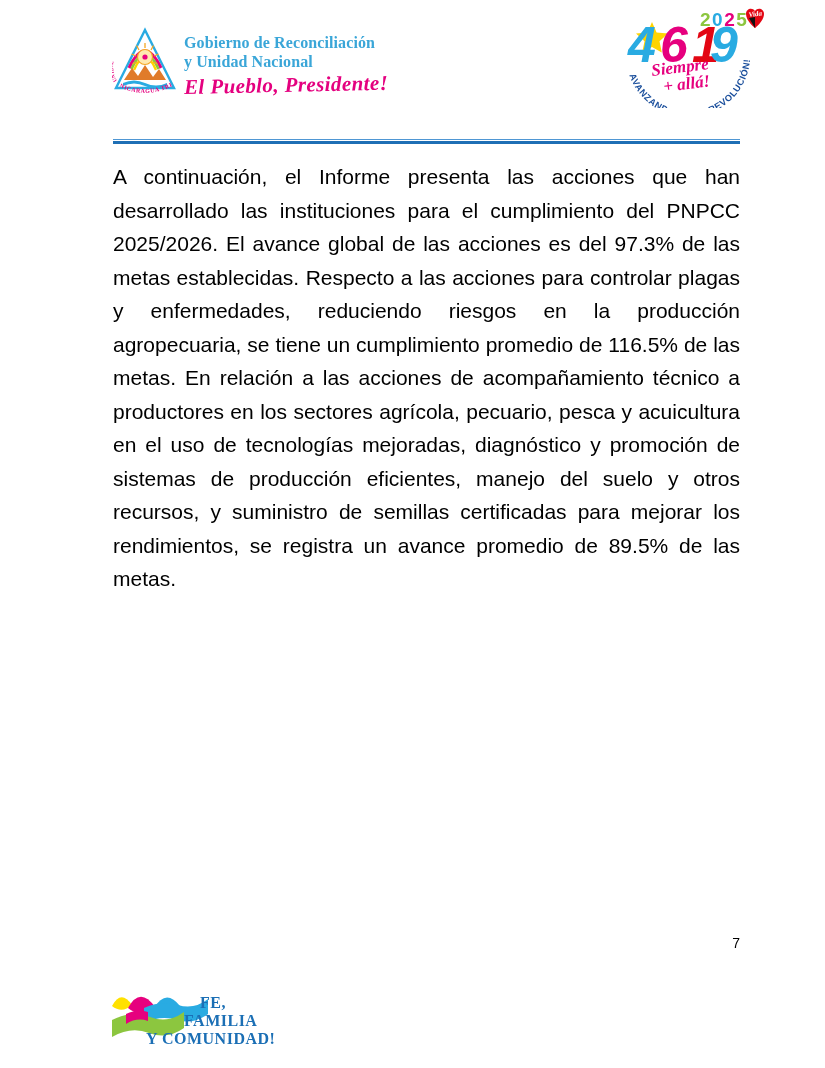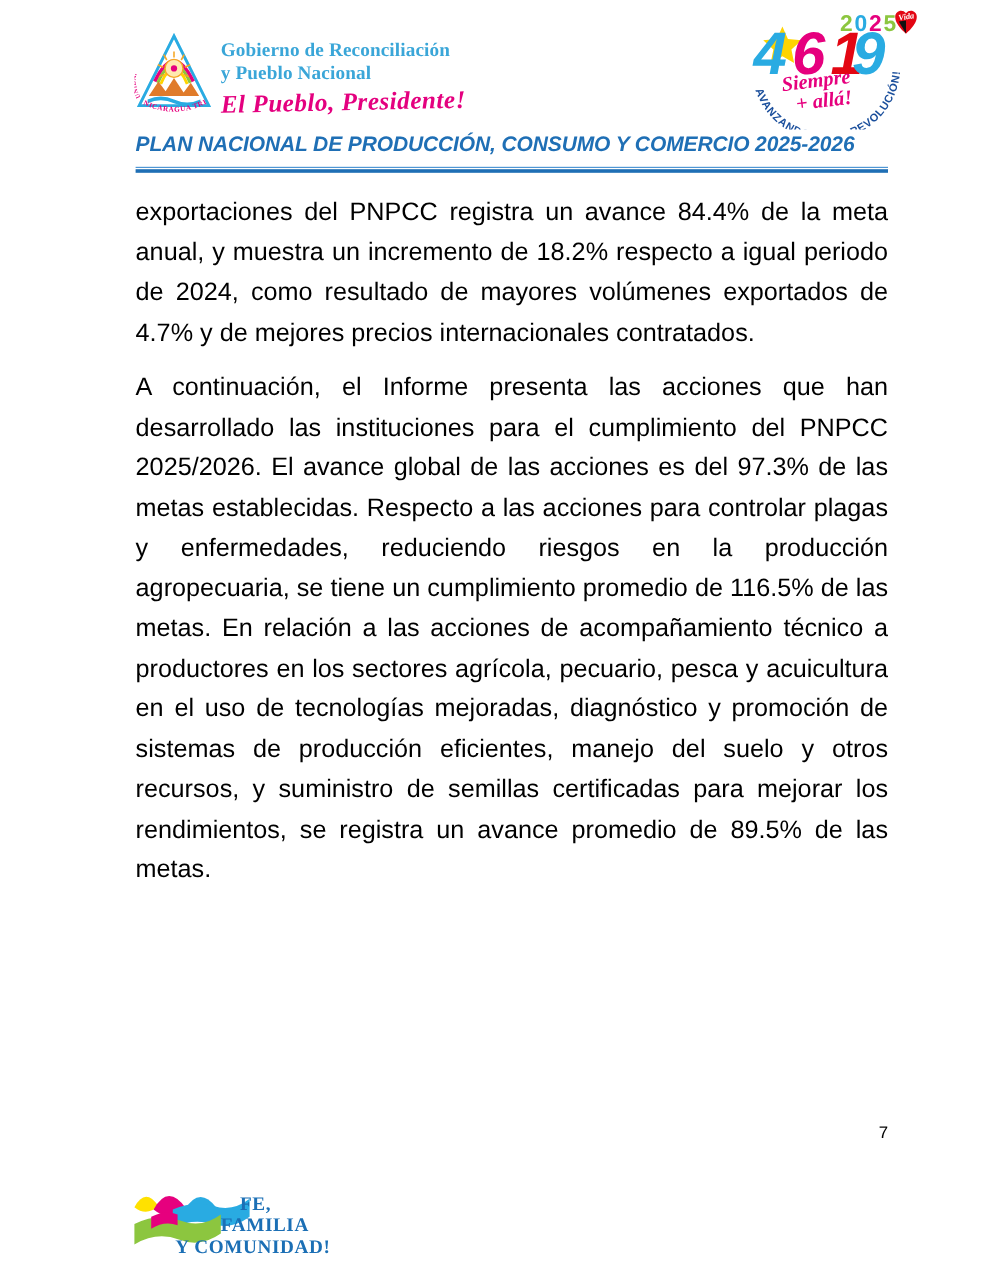--- a/index.html
+++ b/index.html
@@ -193,21 +193,21 @@
           <textPath href="#arc-top" startOffset="6%">UNIDA,</textPath>
         </text>
         <text font-family="Liberation Serif, serif" font-size="6" font-weight="bold" fill="#E6007E" letter-spacing="0.5">
           <textPath href="#arc-bottom" startOffset="4%">NICARAGUA TRIUNFA!</textPath>
         </text>
       </svg>
     </div>
 
     <div class="gov-text-block">
       <div class="gov-line">Gobierno de Reconciliación</div>
-      <div class="gov-line">y Pueblo Nacional</div>
+      <div class="gov-line">y Unidad Nacional</div>
       <div class="gov-slogan">El Pueblo, Presidente!</div>
     </div>
   </div>
 
   <div class="anniversary-logo">
     <svg viewBox="0 0 170 104" width="170" height="104" aria-hidden="true">
 
       <polygon points="30,18 34.6,28.4 46,29.6 37.5,37.3 39.8,48.5 30,42.9 20.2,48.5 22.5,37.3 14,29.6 25.4,28.4" fill="#FFD400"></polygon>
 
       <g transform="translate(110,4)">
@@ -233,30 +233,28 @@
 
       <defs>
         <path id="rev-arc" d="M6,66 A62,62 0 0 0 128,56"></path>
       </defs>
       <text font-family="Liberation Sans, sans-serif" font-size="9.2" font-weight="bold" fill="#1b4f9c" letter-spacing="0.6">
         <textPath href="#rev-arc" startOffset="3%">AVANZANDO EN LA REVOLUCIÓN!</textPath>
       </text>
     </svg>
   </div>
 
-  <div class="header-title">PLAN NACIONAL DE PRODUCCIÓN, CONSUMO Y COMERCIO 2025-2026</div>
 
   <div class="rule" id="header-rule">
     <div class="bar-thin"></div>
     <div class="bar-thick"></div>
   </div>
 </div>
 
 <div class="page-body">
-  <p class="para">exportaciones del PNPCC registra un avance 84.4% de la meta anual, y muestra un incremento de 18.2% respecto a igual periodo de 2024, como resultado de mayores volúmenes exportados de 4.7% y de mejores precios internacionales contratados.</p>
   <p class="para">A continuación, el Informe presenta las acciones que han desarrollado las instituciones para el cumplimiento del PNPCC 2025/2026. El avance global de las acciones es del 97.3% de las metas establecidas. Respecto a las acciones para controlar plagas y enfermedades, reduciendo riesgos en la producción agropecuaria, se tiene un cumplimiento promedio de 116.5% de las metas. En relación a las acciones de acompañamiento técnico a productores en los sectores agrícola, pecuario, pesca y acuicultura en el uso de tecnologías mejoradas, diagnóstico y promoción de sistemas de producción eficientes, manejo del suelo y otros recursos, y suministro de semillas certificadas para mejorar los rendimientos, se registra un avance promedio de 89.5% de las metas.</p>
 
   <div class="page-number">7</div>
 </div>
 
 <div class="page-footer">
 
   <div class="fe-familia-logo">
     <svg viewBox="0 0 250 78" width="250" height="78" aria-hidden="true">
 

